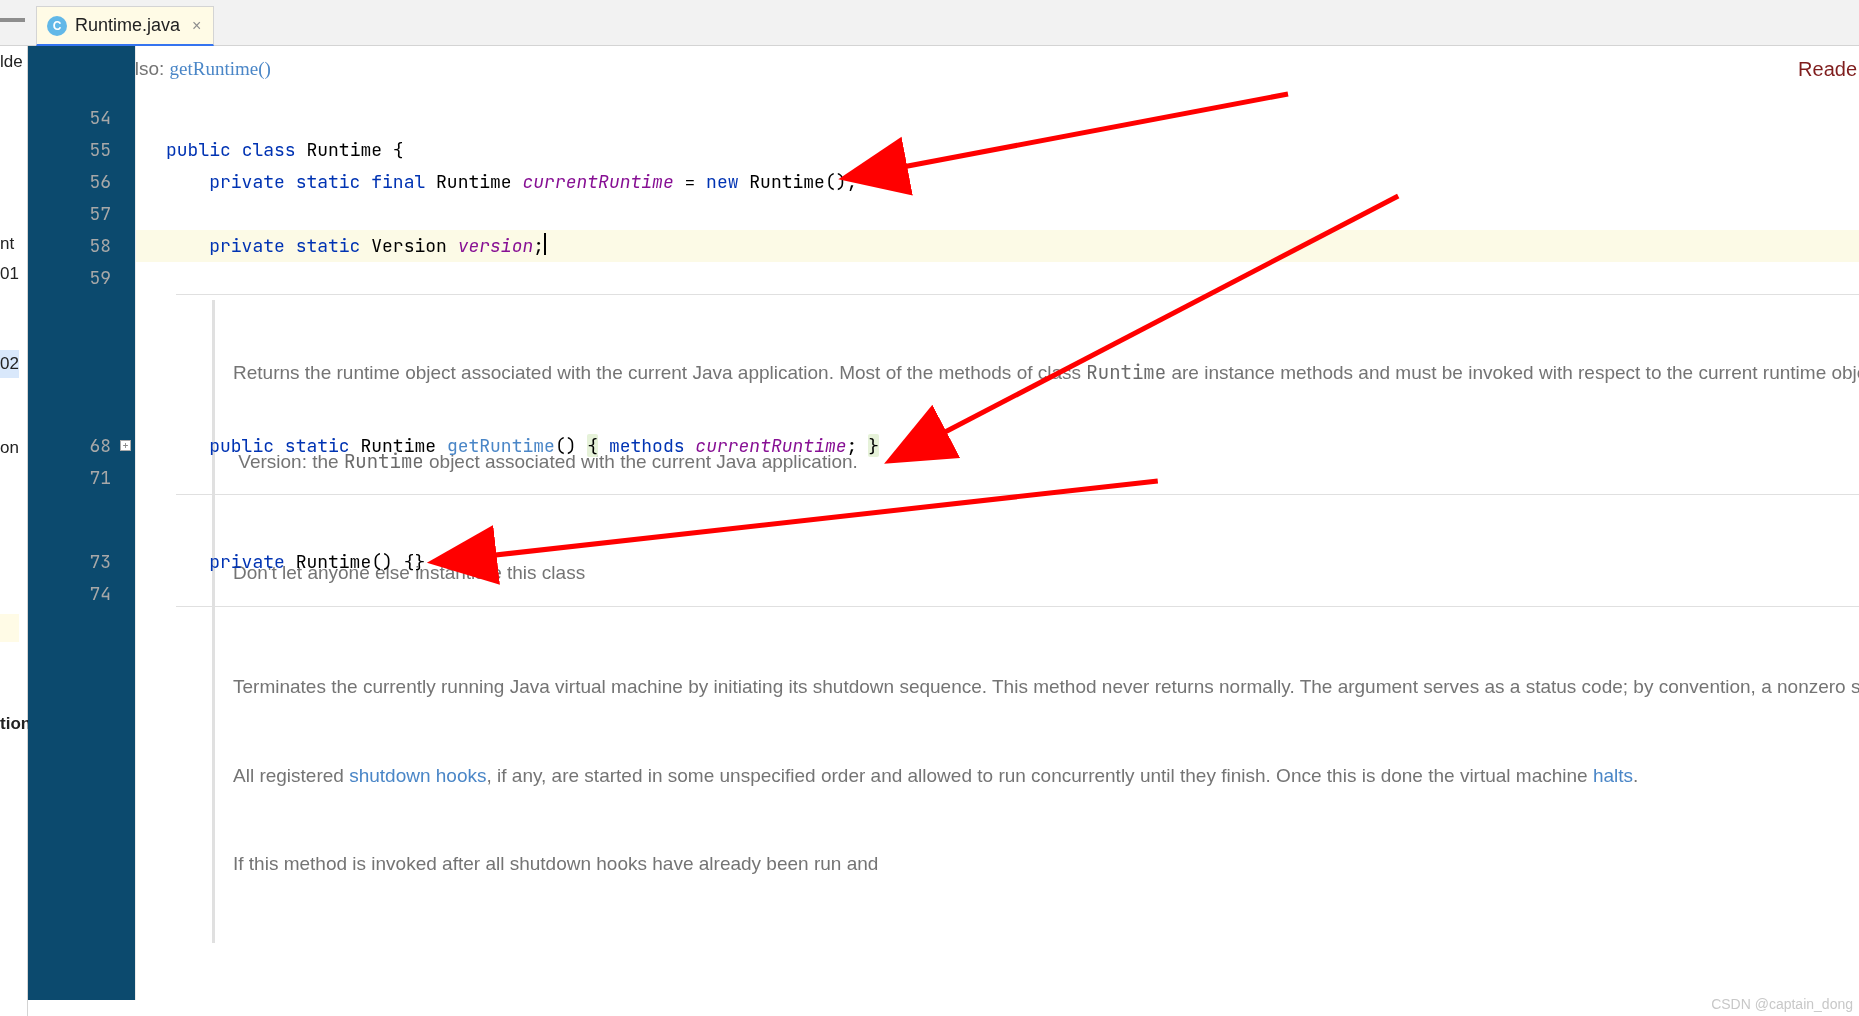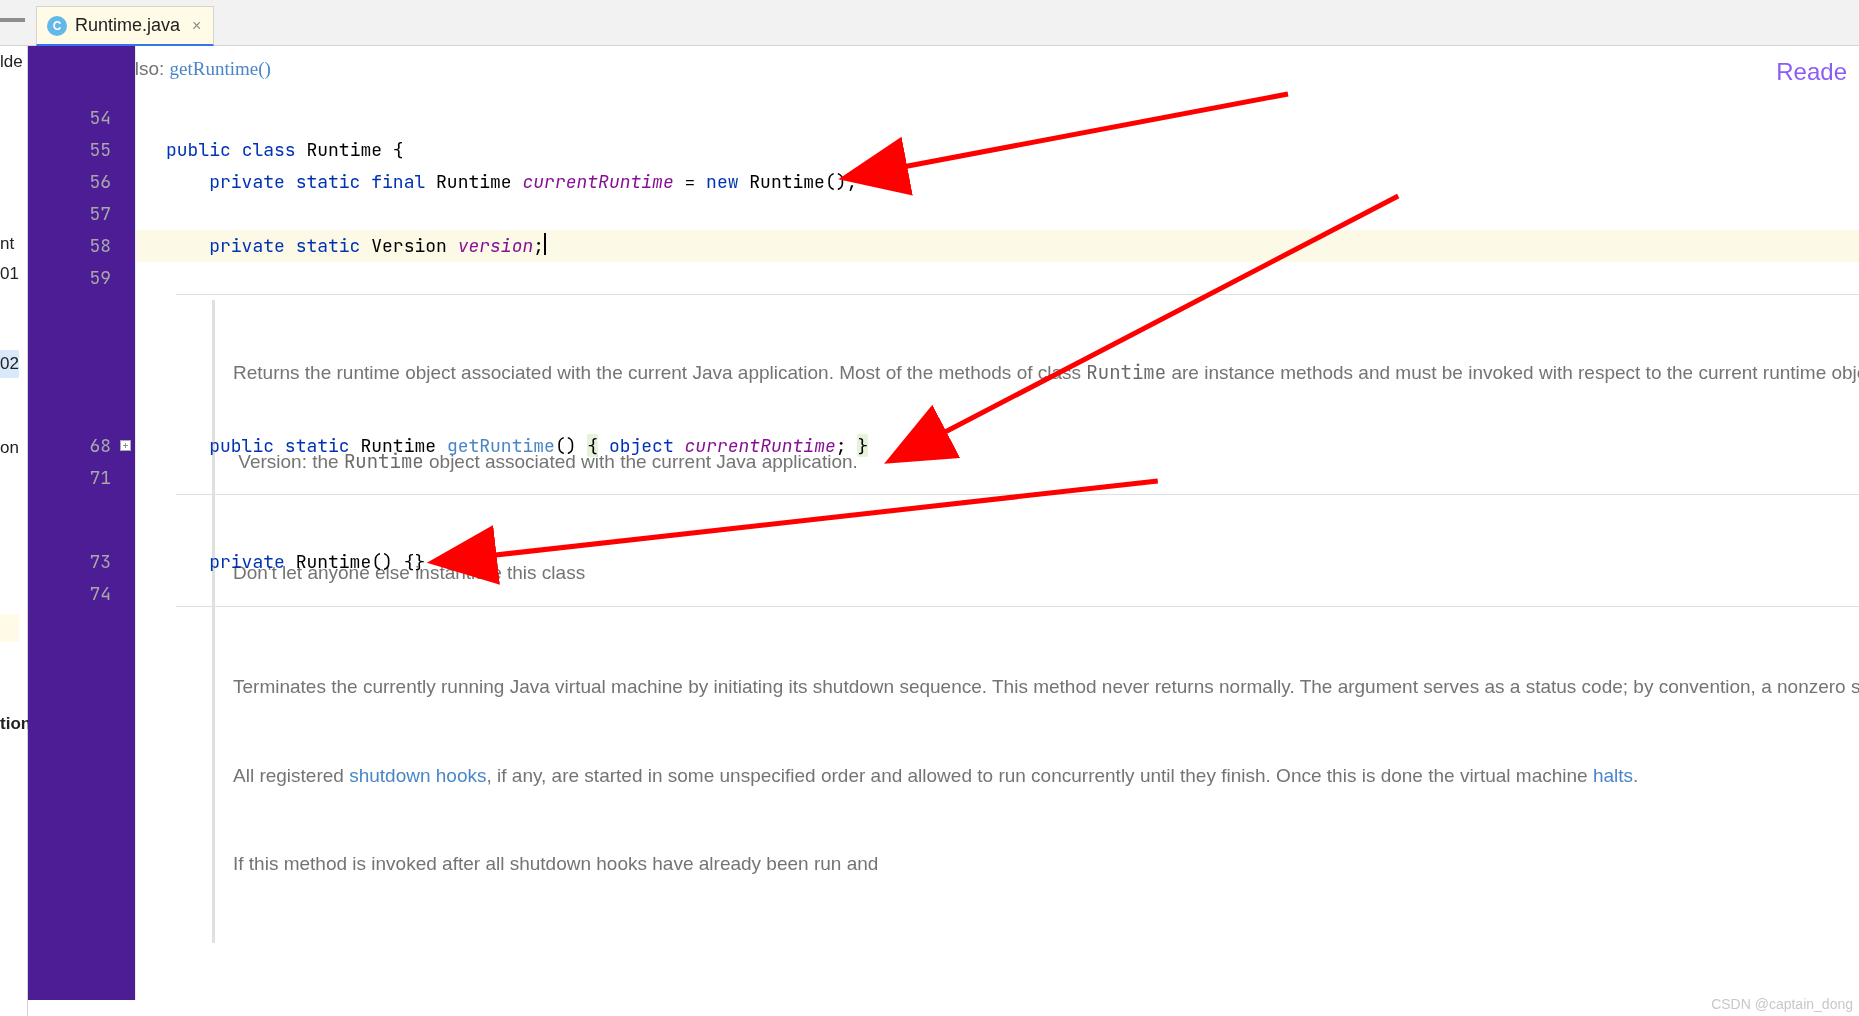--- a/index.html
+++ b/index.html
@@ -41,21 +41,21 @@
 
   
   .editor {
     position: absolute; left: 28px; right: 0; top: 46px; bottom: 0;
     background: #fff;
   }
 
   
   .gutter {
     position: absolute; left: 0; top: 0; bottom: 16px; width: 108px;
-    background: #4c1d95; border-right: 1px solid #eaeaea;
+    background: #0c4a6e; border-right: 1px solid #eaeaea;
     font-family: "JetBrains Mono","Consolas",monospace; font-size: 18px;
     color: #a8a8a8; text-align: right;
   }
   .ln { position: absolute; right: 24px; height: 32px; line-height: 32px; }
 
   .fold-icon {
     position: absolute; width: 11px; height: 11px; border: 1px solid #a8a8a8;
     background: #fff; font-size: 10px; line-height: 9px; text-align: center; color: #888;
   }
 
@@ -88,21 +88,21 @@
   .doc a { color: #4a86c7; text-decoration: none; text-align: right; }
   .doc p { margin-bottom: 6px; }
 
   
   .see-also {
     position: absolute; left: 56px; top: 12px;
     font-family: "Segoe UI", Arial, sans-serif; font-size: 19px; color: #747474;
   }
   .see-vbar { position:absolute; left:28px; top:6px; height:36px; width:3px; background:#e0e0e0; }
   .see-also .link { color: #4a86c7; font-family: Liberation Serif, serif; }
-  .reade { position: absolute; right: 12px; top: 12px; font-size: 24px; color: #8b5cf6; }
+  .reade { position: absolute; right: 2px; top: 12px; font-size: 20px; color: #7f1d1d; }
 
   
   svg.arrows { position: absolute; left: 0; top: 0; width: 100%; height: 100%; pointer-events: none; }
   .arrow-path { stroke: #ff0000; stroke-width: 5; fill: none; }
   .arrow-head { fill: #ff0000; }
 
   .watermark {
     position: absolute; right: 6px; bottom: 4px;
     font-size: 14px; color: #c8c8c8; font-family: Arial;
   }
@@ -168,21 +168,21 @@
     
     <div class="doc-sep" style="top:248px;"></div>
 
     
     <div class="doc" style="top:254px;">
       <p><span>Returns the runtime object associated with the current Java application. Most of the methods of class </span><span class="code-inline">Runtime</span><span> are instance methods and must be invoked with respect to the current runtime object.</span></p>
       <p><span> Version: the </span><span class="code-inline">Runtime</span><span> object associated with the current Java application.</span></p>
     </div>
 
     
-    <div class="row" style="top:384px;">    <span class="kw">public</span> <span class="kw">static</span> <span class="typ">Runtime</span> <span class="m-link">getRuntime</span><span class="pun">()</span> <span class="brace-hl">{</span> <span class="kw">object</span> <span class="field">currentRuntime</span><span class="pun">;</span> <span class="brace-hl">}</span></div>
+    <div class="row" style="top:384px;">    <span class="kw">public</span> <span class="kw">static</span> <span class="typ">Runtime</span> <span class="m-link">getRuntime</span><span class="pun">()</span> <span class="brace-hl">{</span> <span class="kw">methods</span> <span class="field">currentRuntime</span><span class="pun">;</span> <span class="brace-hl">}</span></div>
 
     <div class="doc-sep" style="top:448px;"></div>
 
     
     <div class="doc" style="top:454px;">
       <p>Don't let anyone else instantiate this class</p>
     </div>
 
     
     <div class="row" style="top:500px;">    <span class="kw">private</span> <span class="typ">Runtime</span><span class="pun">() {}</span></div>

